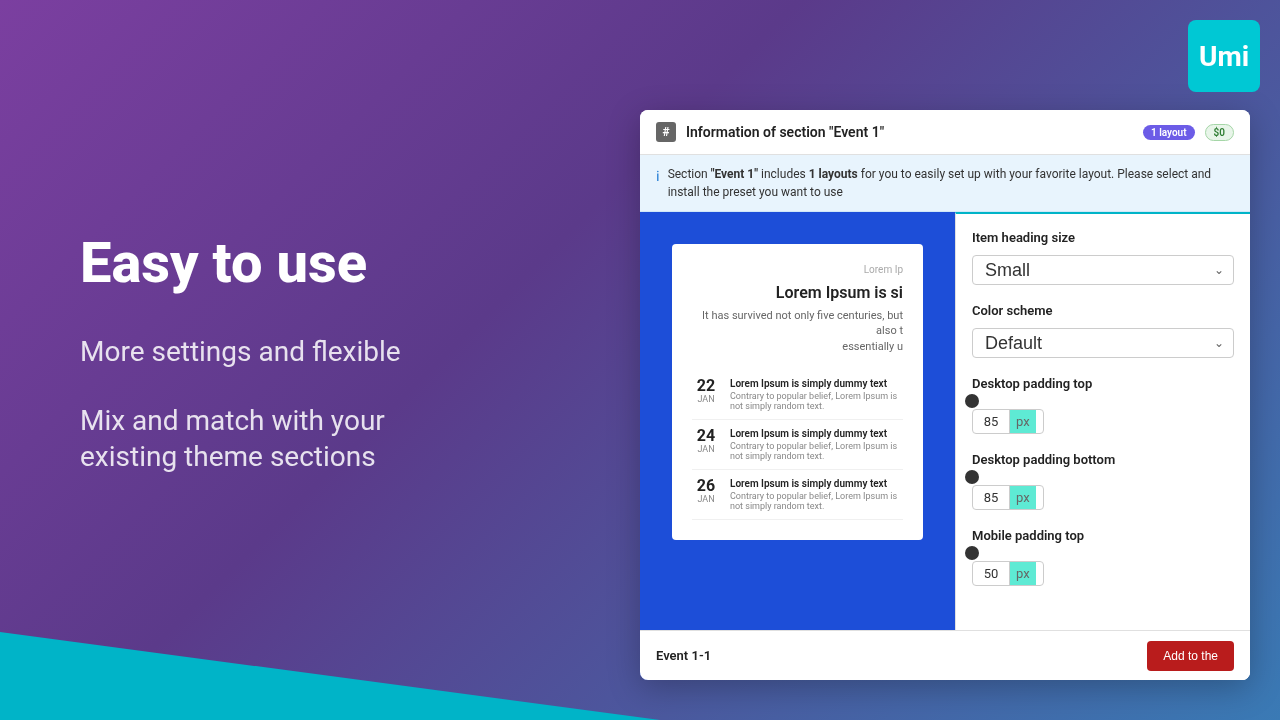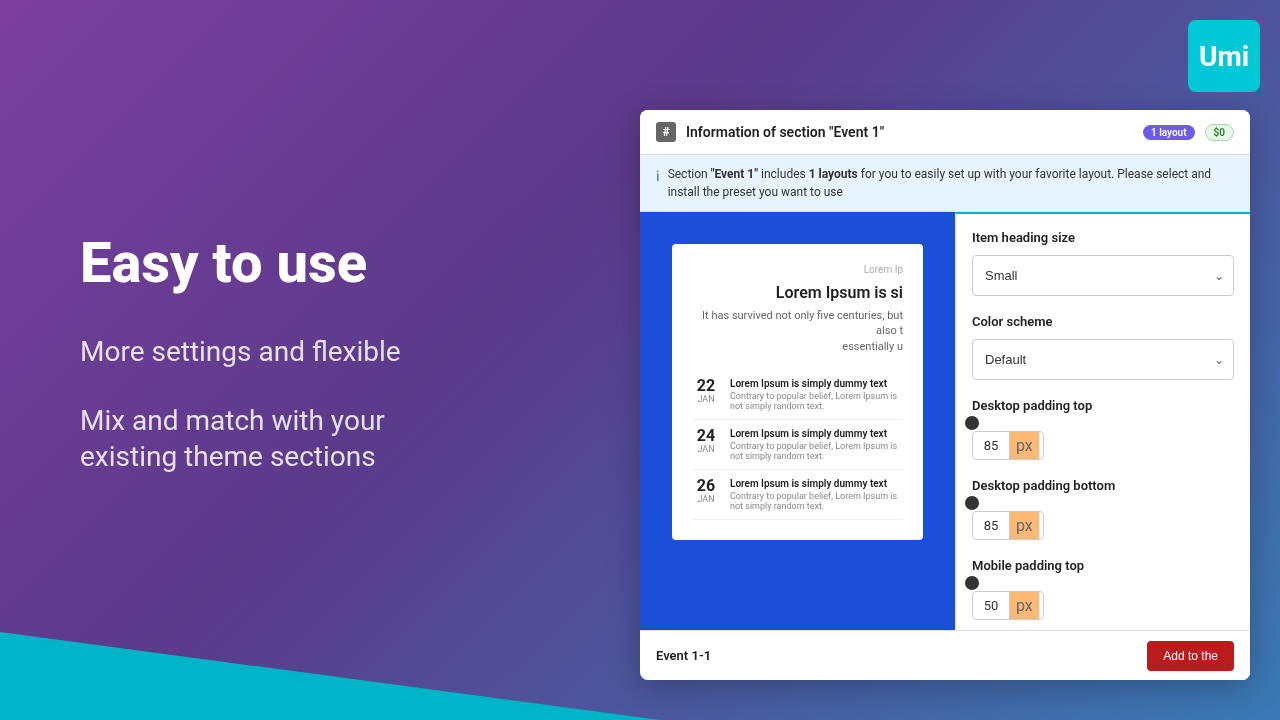--- a/index.html
+++ b/index.html
@@ -259,24 +259,24 @@
       margin-bottom: 10px;
     }
 
     .select-wrapper {
       position: relative;
       margin-bottom: 18px;
     }
 
     .select-wrapper select {
       width: 100%;
-      padding: 12px 12px;
+      padding: 4px 12px;
       border: 1px solid #ccc;
       border-radius: 4px;
-      font-size: 13px;
+      font-size: 18px;
       color: #333;
       background: white;
       appearance: none;
       cursor: pointer;
     }
 
     .select-arrow {
       position: absolute;
       right: 10px;
       top: 50%;
@@ -333,23 +333,23 @@
 
     .slider-value {
       padding: 4px 6px;
       font-size: 13px;
       color: #333;
       min-width: 36px;
       text-align: center;
     }
 
     .slider-unit {
-      background: #fdba74;
+      background: #5eead4;
       padding: 4px 6px;
-      font-size: 16px;
+      font-size: 13px;
       color: #666;
       border-left: 1px solid #ccc;
     }
 
     
     .bottom-bar {
       position: absolute;
       bottom: 0;
       left: 0;
       right: 0;

